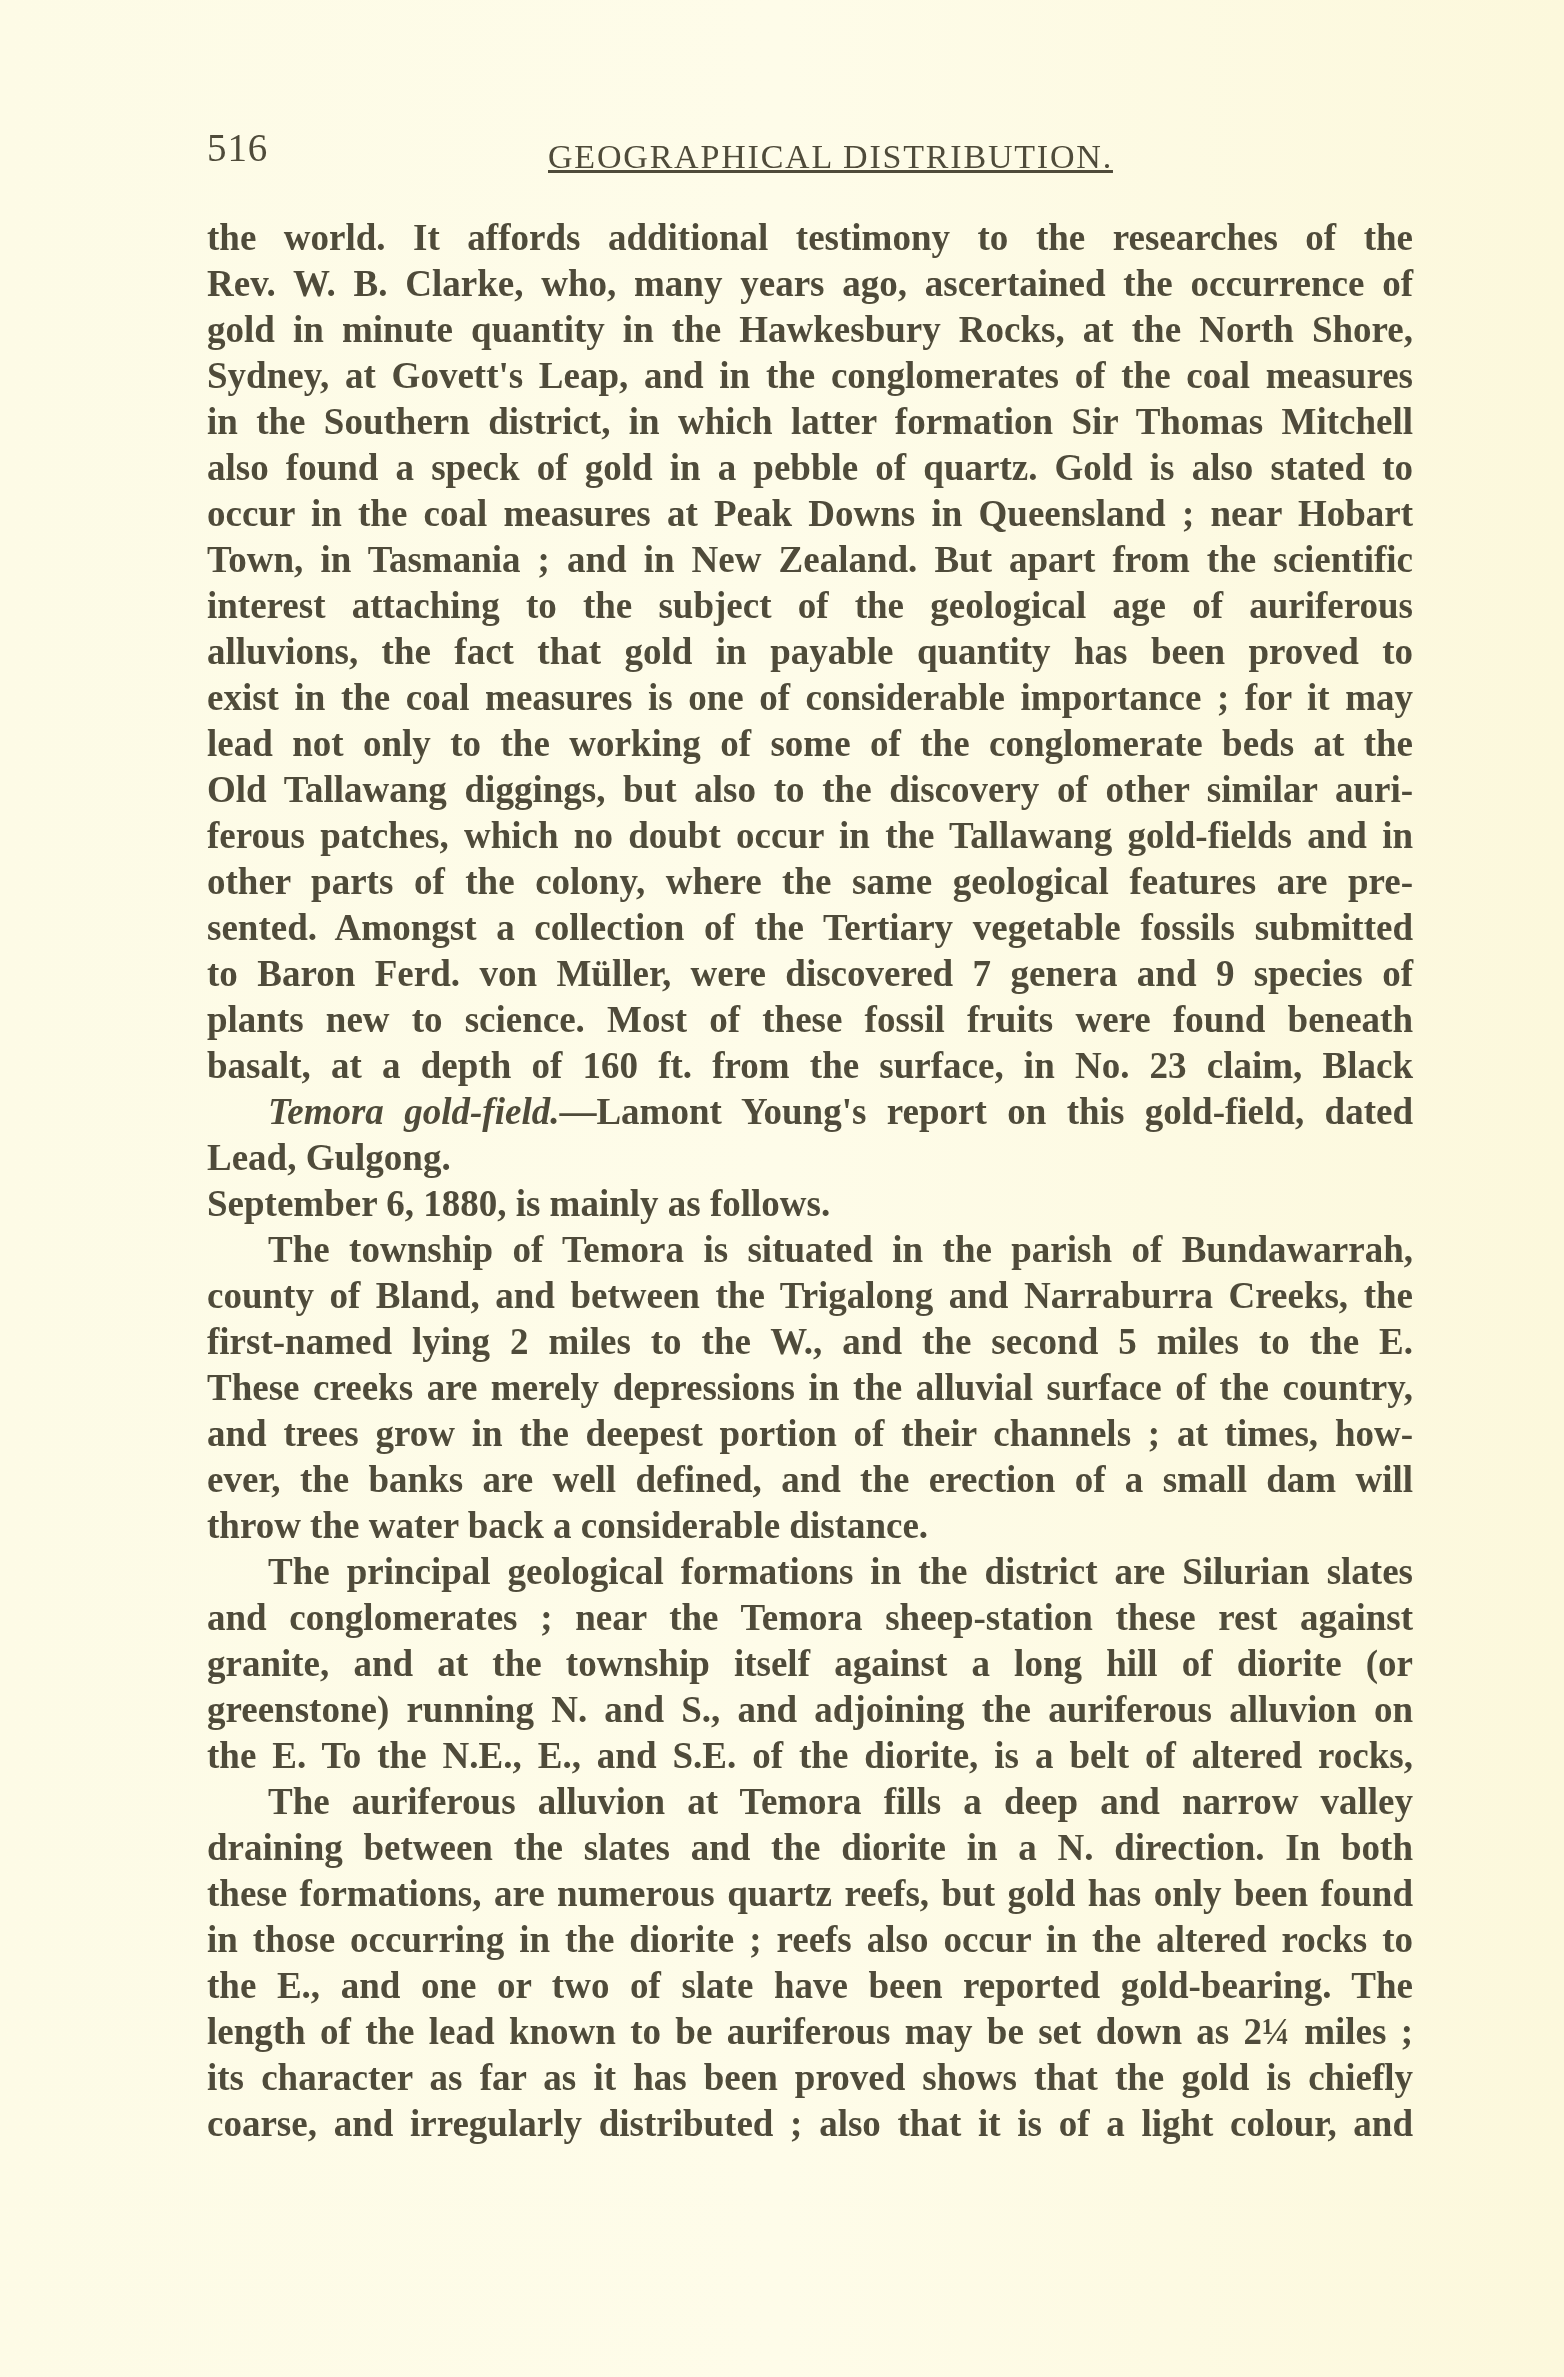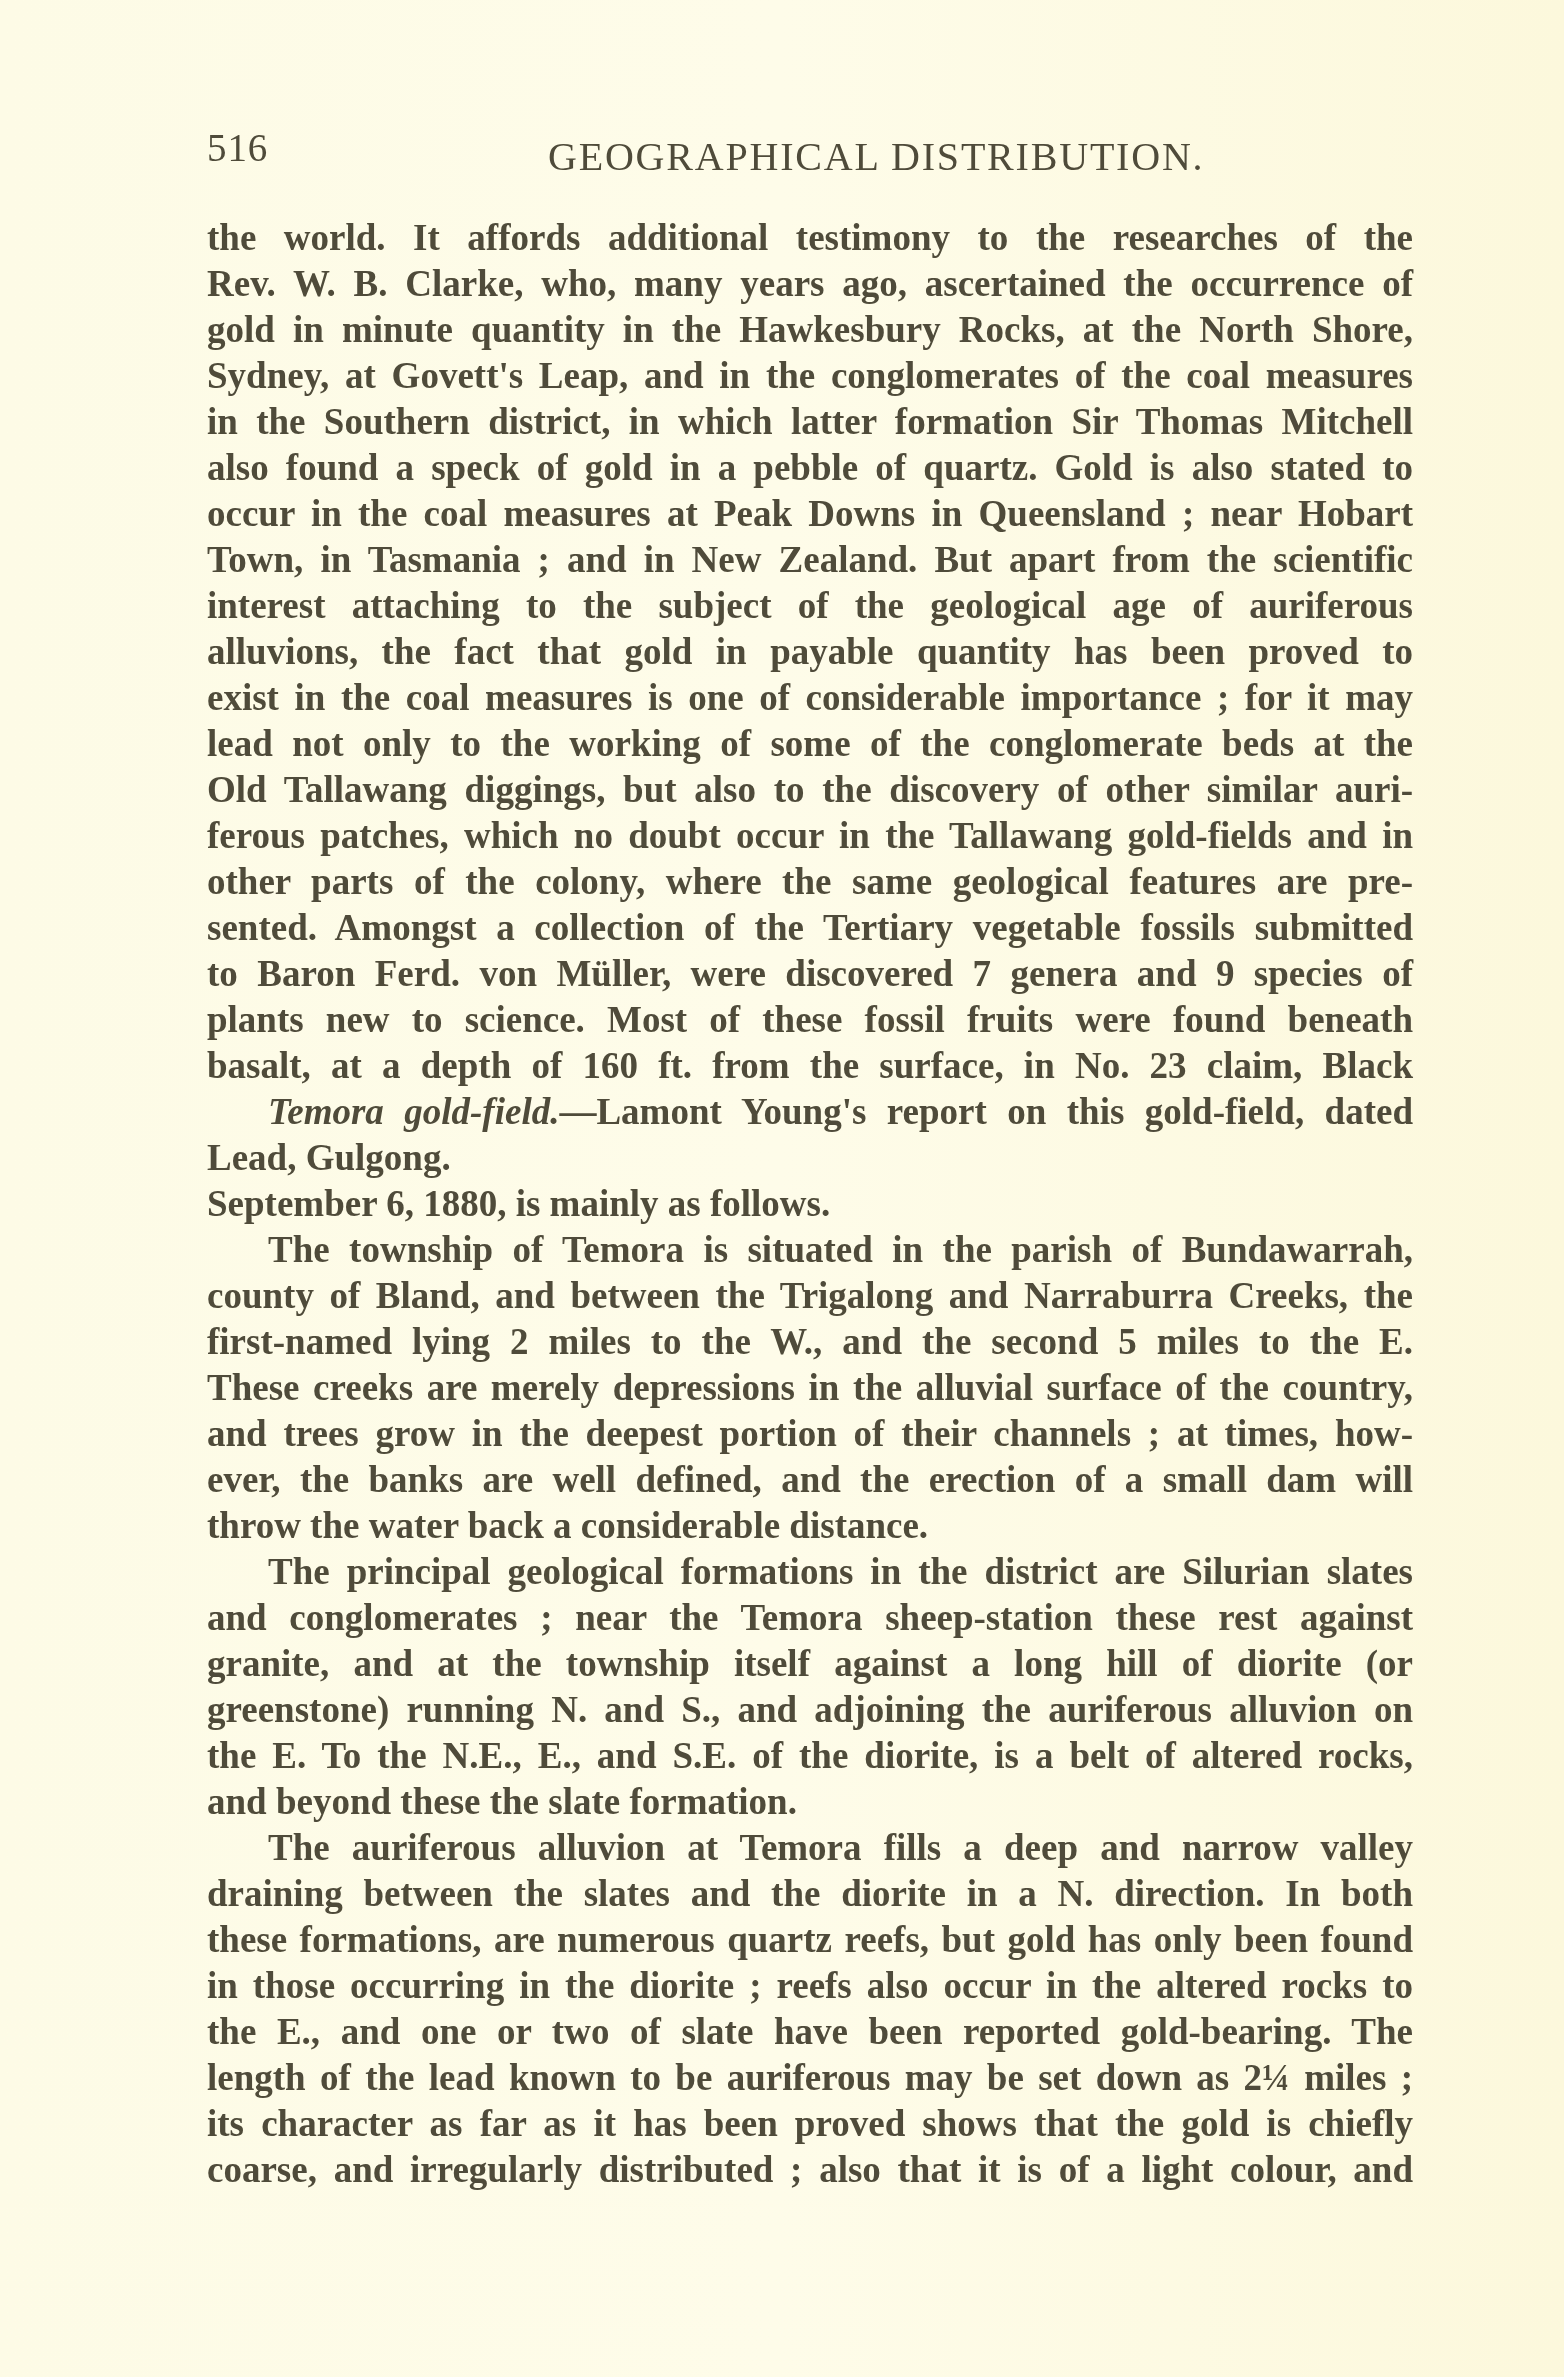--- a/index.html
+++ b/index.html
@@ -10,22 +10,23 @@
     color: #4f4b3a;
     font-family: "Liberation Serif", "DejaVu Serif", serif;
     position: relative;
   }
   .page-number {
     position: absolute; left: 207px; top: 125px;
     font-size: 39px; line-height: 45px; letter-spacing: 0.9px;
   }
   .running-head {
     position: absolute; left: 548px; top: 134px; width: 529px;
-    font-size: 40px; line-height: 45px; letter-spacing: 1.8px;
+    font-size: 34px; line-height: 45px; letter-spacing: 1.8px;
     white-space: nowrap;
+    text-decoration: underline;
   }
   .body {
     position: absolute; left: 207px; top: 215px; width: 1206px;
     font-size: 37px; line-height: 46px;
   }
   .line {
     display: block; height: 46px; white-space: nowrap;
     text-align: justify; text-align-last: justify; overflow: visible; font-weight: bold;
   }
   .line.last { text-align-last: left; }
@@ -67,21 +68,20 @@
     <span class="line">first-named lying 2 miles to the W., and the second 5 miles to the E.</span>
     <span class="line">These creeks are merely depressions in the alluvial surface of the country,</span>
     <span class="line">and trees grow in the deepest portion of their channels ; at times, how-</span>
     <span class="line">ever, the banks are well defined, and the erection of a small dam will</span>
     <span class="line last">throw the water back a considerable distance.</span>
     <span class="line indent">The principal geological formations in the district are Silurian slates</span>
     <span class="line">and conglomerates ; near the Temora sheep-station these rest against</span>
     <span class="line">granite, and at the township itself against a long hill of diorite (or</span>
     <span class="line">greenstone) running N. and S., and adjoining the auriferous alluvion on</span>
     <span class="line">the E.  To the N.E., E., and S.E. of the diorite, is a belt of altered rocks,</span>
-    <span class="line last">and beyond these the slate formation.</span>
     <span class="line indent">The auriferous alluvion at Temora fills a deep and narrow valley</span>
     <span class="line">draining between the slates and the diorite in a N. direction.  In both</span>
     <span class="line">these formations, are numerous quartz reefs, but gold has only been found</span>
     <span class="line">in those occurring in the diorite ; reefs also occur in the altered rocks to</span>
     <span class="line">the E., and one or two of slate have been reported gold-bearing.  The</span>
     <span class="line">length of the lead known to be auriferous may be set down as 2¼ miles ;</span>
     <span class="line">its character as far as it has been proved shows that the gold is chiefly</span>
     <span class="line">coarse, and irregularly distributed ; also that it is of a light colour, and</span>
   </div>
 </div>

